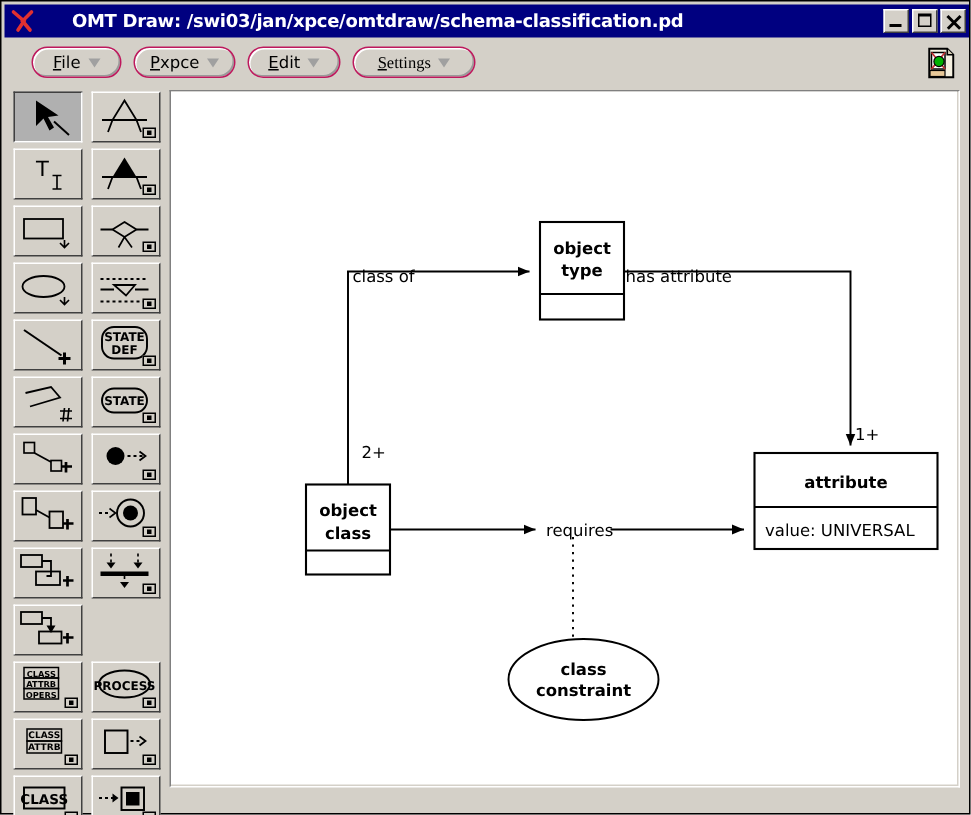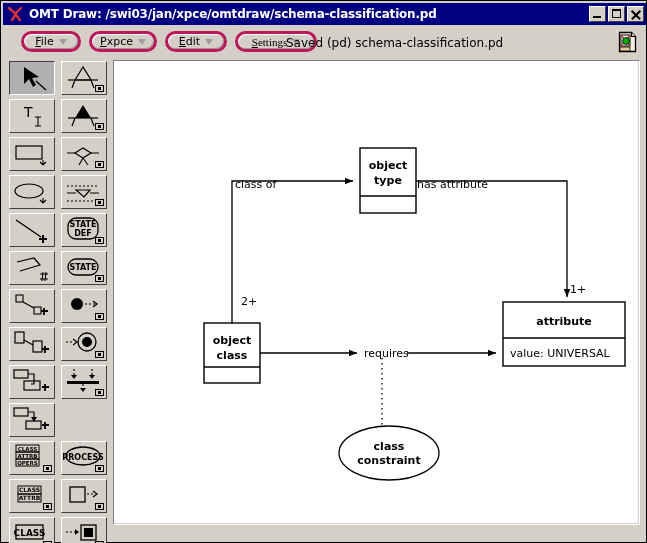--- a/index.html
+++ b/index.html
@@ -25,21 +25,21 @@
     display:flex;align-items:center;
   }
   #title-x{
     width:18px;height:18px;margin-left:4px;flex:0 0 auto;
     position:relative;
   }
   #title-x svg{display:block;}
   #title-text{
     color:#ffffff;font-size:12px;font-weight:bold;
     font-family:"DejaVu Sans", sans-serif;
-    margin-left:4px;white-space:nowrap;flex:1 1 auto;
+    margin-left:23px;white-space:nowrap;flex:1 1 auto;
     letter-spacing:-0.2px;
   }
   .winbtn{
     width:17px;height:16px;background:#d4d0c8;
     border-top:1px solid #ffffff;border-left:1px solid #ffffff;
     border-right:1px solid #404040;border-bottom:1px solid #404040;
     margin-right:2px;flex:0 0 auto;position:relative;
     box-sizing:border-box;
   }
   .winbtn .g{position:absolute;}
@@ -53,21 +53,21 @@
   #btn-close .g:after{transform:rotate(-45deg);}
 
   
   #menubar{
     position:absolute;left:2px;top:26px;width:643px;height:30px;
     background:#d4d0c8;
   }
   .menubtn{
     position:absolute;top:4px;height:21px;
     background:#d4d0c8;
-    border:3px solid #be185d;
+    border:1px solid #be185d;
     border-radius:11px;
     box-shadow: inset 1px 1px 0 #ffffff, inset -1px -1px 0 #9a9a9a;
     display:flex;align-items:center;justify-content:center;
     font-size:11px;color:#000;
     font-family:"DejaVu Sans", sans-serif;
     box-sizing:border-box;
     cursor:default;
   }
   .menubtn .lbl{white-space:nowrap;}
   .menubtn .lbl u{text-decoration:underline;}
@@ -170,21 +170,20 @@
     <div class="menubtn" id="mb-edit">
       <span class="lbl"><u>E</u><span>dit</span></span>
       <span class="tri"></span>
     </div>
 
     <div class="menubtn" id="mb-settings">
       <span class="lbl"><u>S</u><span>ettings</span></span>
       <span class="tri"></span>
     </div>
 
-    <div id="status-text">Saved (pd) schema-classification.pd</div>
 
     <div id="doc-icon">
       <svg width="20" height="22" viewBox="0 0 20 22">
         <path d="M1.5 1.5 h12 l4 4 v15 h-16 z" fill="#f5f0e0" stroke="#000" stroke-width="1.3"></path>
         <path d="M13.5 1.5 v4 h4" fill="#d8d0b8" stroke="#000" stroke-width="1.1"></path>
         <rect x="3" y="4" width="9" height="11" fill="#ffffff" stroke="#000" stroke-width="1"></rect>
         <path d="M3 4 L12 15 M12 4 L3 15" stroke="#c03030" stroke-width="1.2"></path>
         <circle cx="8" cy="10" r="3.4" fill="#00b000" stroke="#000" stroke-width="0.8"></circle>
         <rect x="2" y="16" width="10" height="4" fill="#e8c898" stroke="#000" stroke-width="0.8"></rect>
       </svg>

